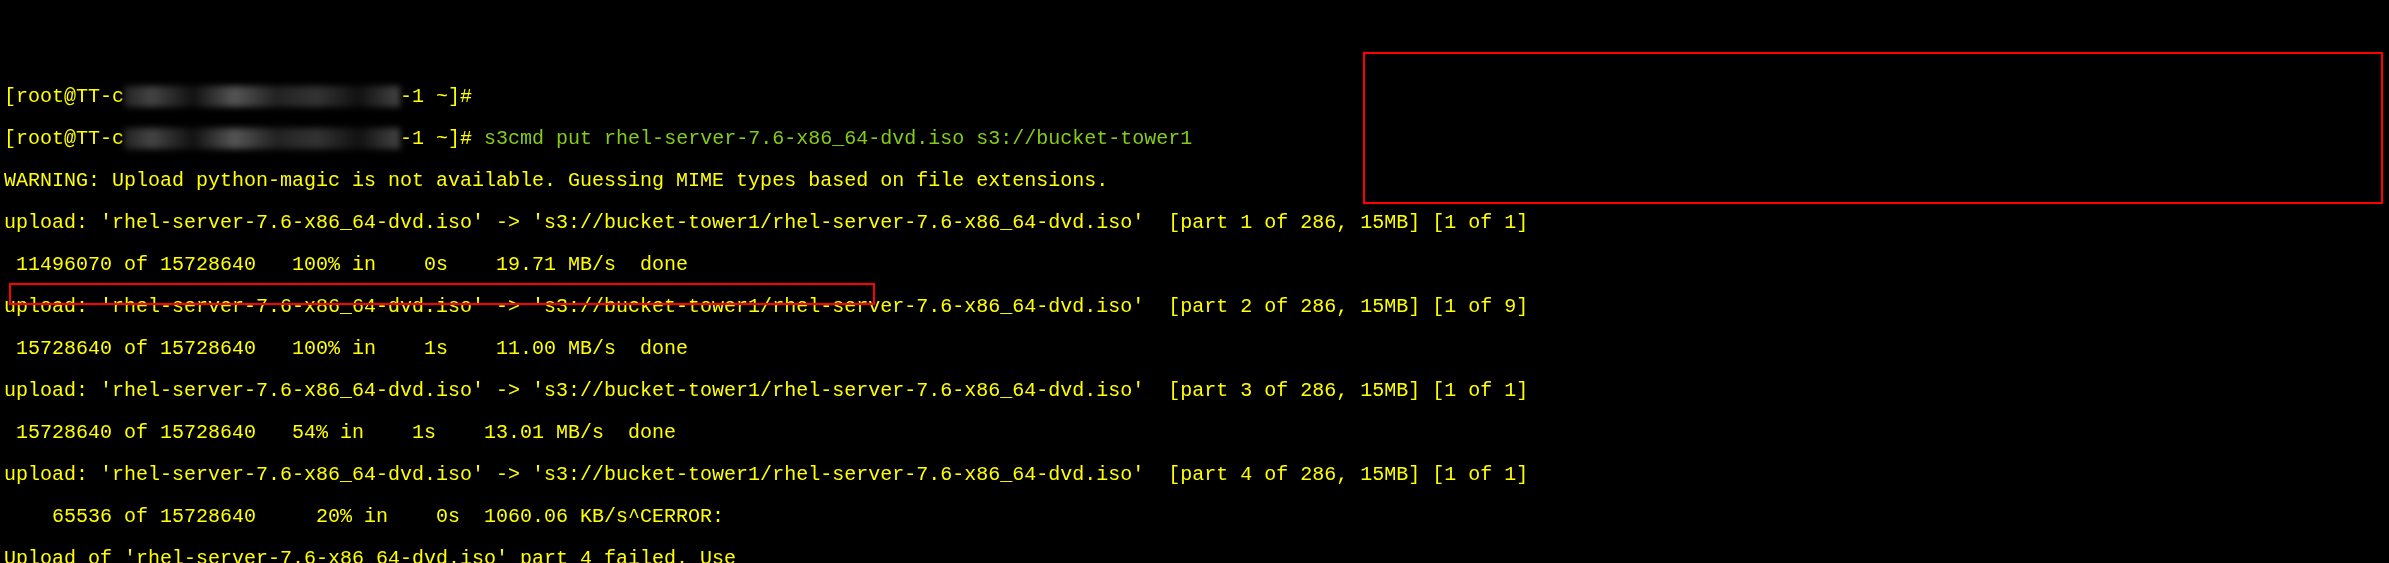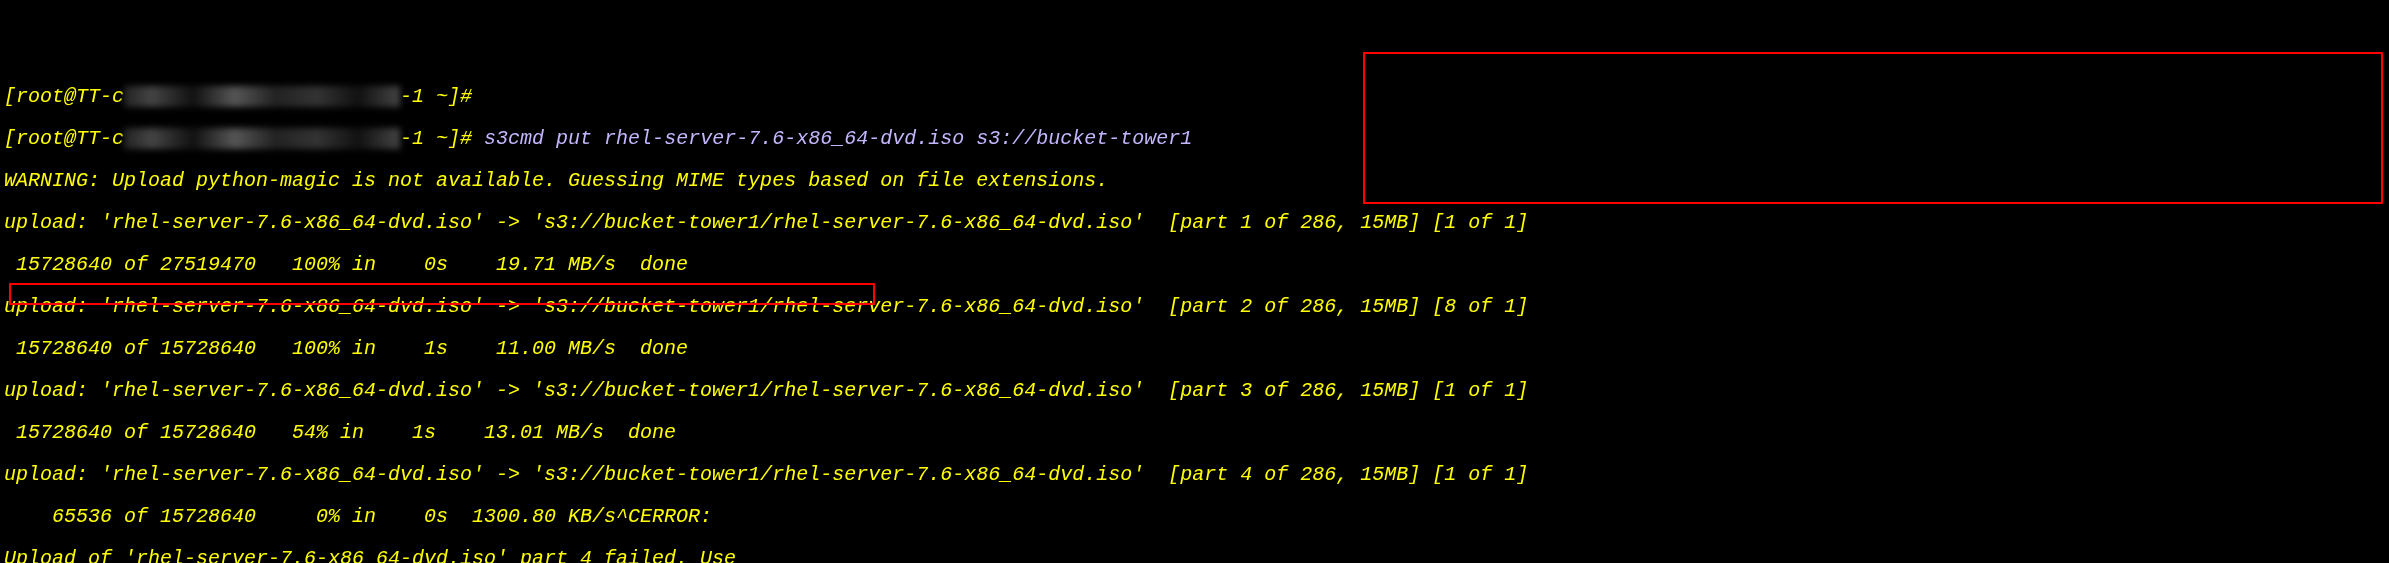--- a/index.html
+++ b/index.html
@@ -1,28 +1,28 @@
 <!DOCTYPE html>
 <html><head>
   <meta charset="utf-8">
   <style>
-    * { margin: 0; padding: 0; box-sizing: border-box; font-style: italic; }
+    * { margin: 0; padding: 0; box-sizing: border-box; }
     body {
       background: #000;
       font-family: 'Courier New', monospace;
       font-size: 20px;
       line-height: 1.05;
       white-space: pre;
       overflow: hidden;
       width: 2389px;
       height: 563px;
       padding: 2px 4px;
     }
     .y { color: #ffff00; }
-    .g { color: #c4b5fd; text-align: center; }
+    .g { color: #84cc16; text-align: center; }
     .blur {
       display: inline-block;
       background: linear-gradient(90deg, #222 0%, #444 10%, #111 25%, #555 40%, #222 55%, #333 70%, #111 85%, #444 100%);
       filter: blur(3px);
       color: transparent;
     }
     .redbox-right {
       position: absolute;
       top: 52px;
       left: 1363px;
@@ -44,27 +44,27 @@
   </style>
 </head>
 <body>
 
 
 
 <span class="line"><span class="y">[root@TT-c</span><span class="blur">xxxxxxxxxxxxxxxxxxxxxxx</span><span class="y">-1 ~]#</span></span>
 <span class="line"><span class="y">[root@TT-c</span><span class="blur">xxxxxxxxxxxxxxxxxxxxxxx</span><span class="y">-1 ~]#</span><span class="g"> s3cmd put rhel-server-7.6-x86_64-dvd.iso s3://bucket-tower1</span></span>
 <span class="line y">WARNING: Upload python-magic is not available. Guessing MIME types based on file extensions.</span>
 <span class="line y"><span>upload: 'rhel-server-7.6-x86_64-dvd.iso' -&gt; 's3://bucket-tower1/rhel-server-7.6-x86_64-dvd.iso'  </span><span>[part 1 of 286, 15MB] [1 of 1]</span></span>
-<span class="line y"> 15728640 of 27519470   100% in    0s    19.71 MB/s  done</span>
-<span class="line y"><span>upload: 'rhel-server-7.6-x86_64-dvd.iso' -&gt; 's3://bucket-tower1/rhel-server-7.6-x86_64-dvd.iso'  </span><span>[part 2 of 286, 15MB] [8 of 1]</span></span>
+<span class="line y"> 11496070 of 15728640   100% in    0s    19.71 MB/s  done</span>
+<span class="line y"><span>upload: 'rhel-server-7.6-x86_64-dvd.iso' -&gt; 's3://bucket-tower1/rhel-server-7.6-x86_64-dvd.iso'  </span><span>[part 2 of 286, 15MB] [1 of 9]</span></span>
 <span class="line y"> 15728640 of 15728640   100% in    1s    11.00 MB/s  done</span>
 <span class="line y"><span>upload: 'rhel-server-7.6-x86_64-dvd.iso' -&gt; 's3://bucket-tower1/rhel-server-7.6-x86_64-dvd.iso'  </span><span>[part 3 of 286, 15MB] [1 of 1]</span></span>
 <span class="line y"> 15728640 of 15728640   54% in    1s    13.01 MB/s  done</span>
 <span class="line y"><span>upload: 'rhel-server-7.6-x86_64-dvd.iso' -&gt; 's3://bucket-tower1/rhel-server-7.6-x86_64-dvd.iso'  </span><span>[part 4 of 286, 15MB] [1 of 1]</span></span>
-<span class="line y">    65536 of 15728640     0% in    0s  1300.80 KB/s^CERROR: </span>
+<span class="line y">    65536 of 15728640     20% in    0s  1060.06 KB/s^CERROR: </span>
 <span class="line y">Upload of 'rhel-server-7.6-x86_64-dvd.iso' part 4 failed. Use</span>
 
 
 
 
 
 
 
 <div class="redbox-right"></div>
 <div class="redbox-bottom"></div>

